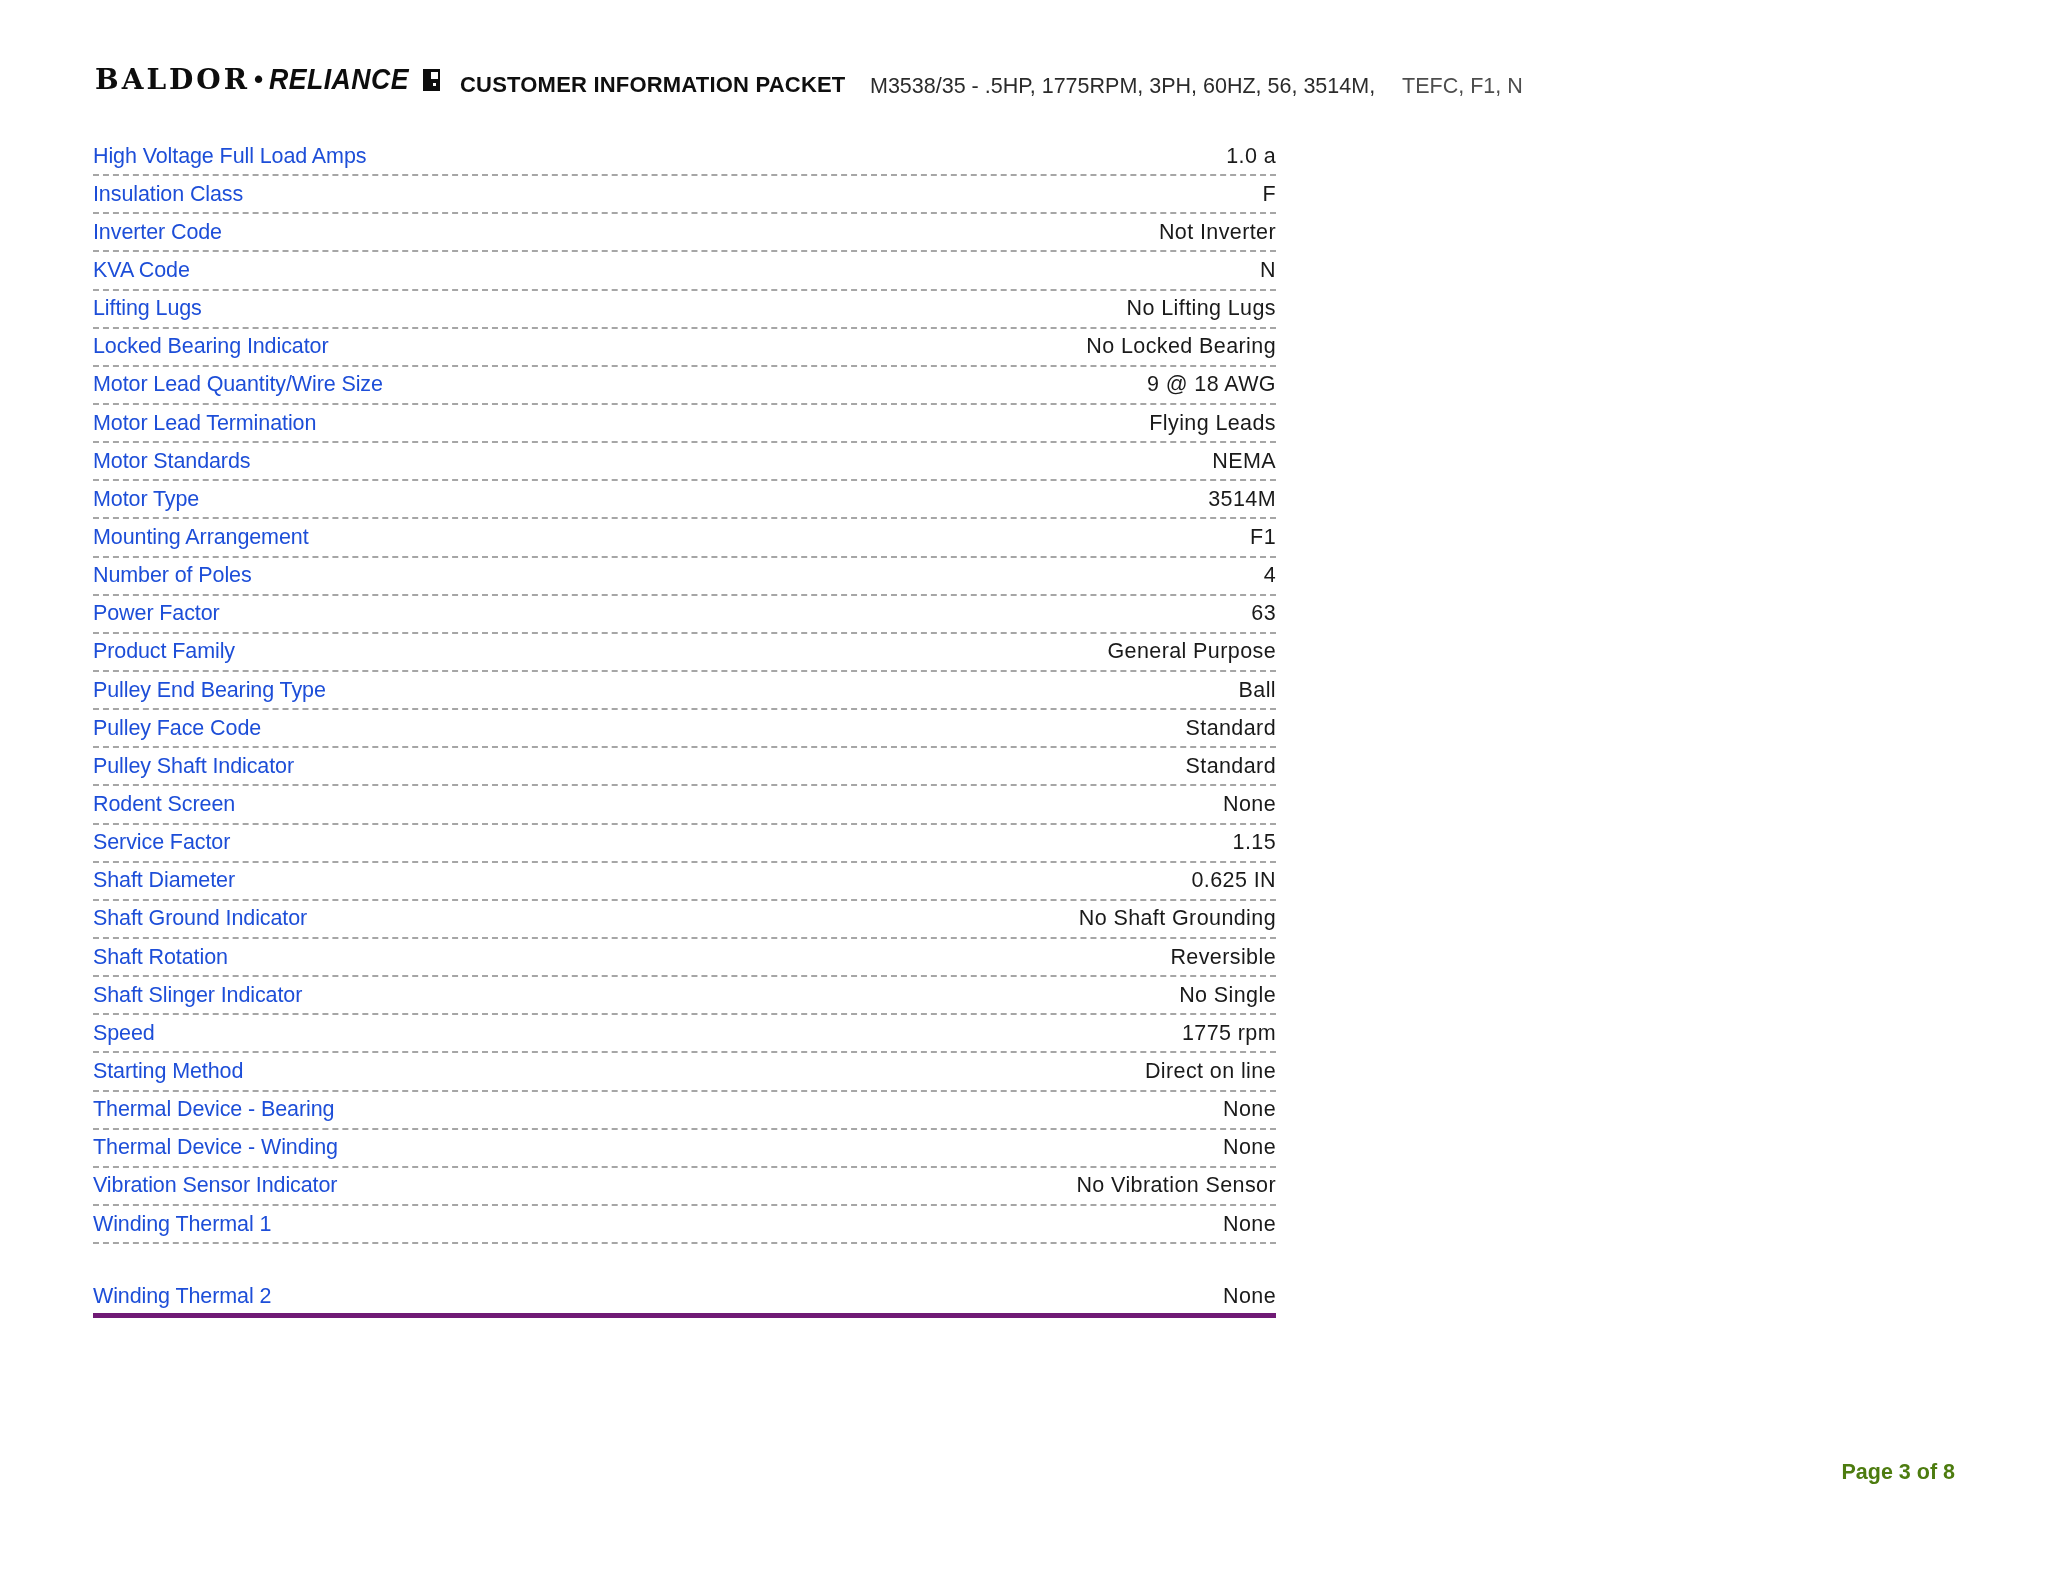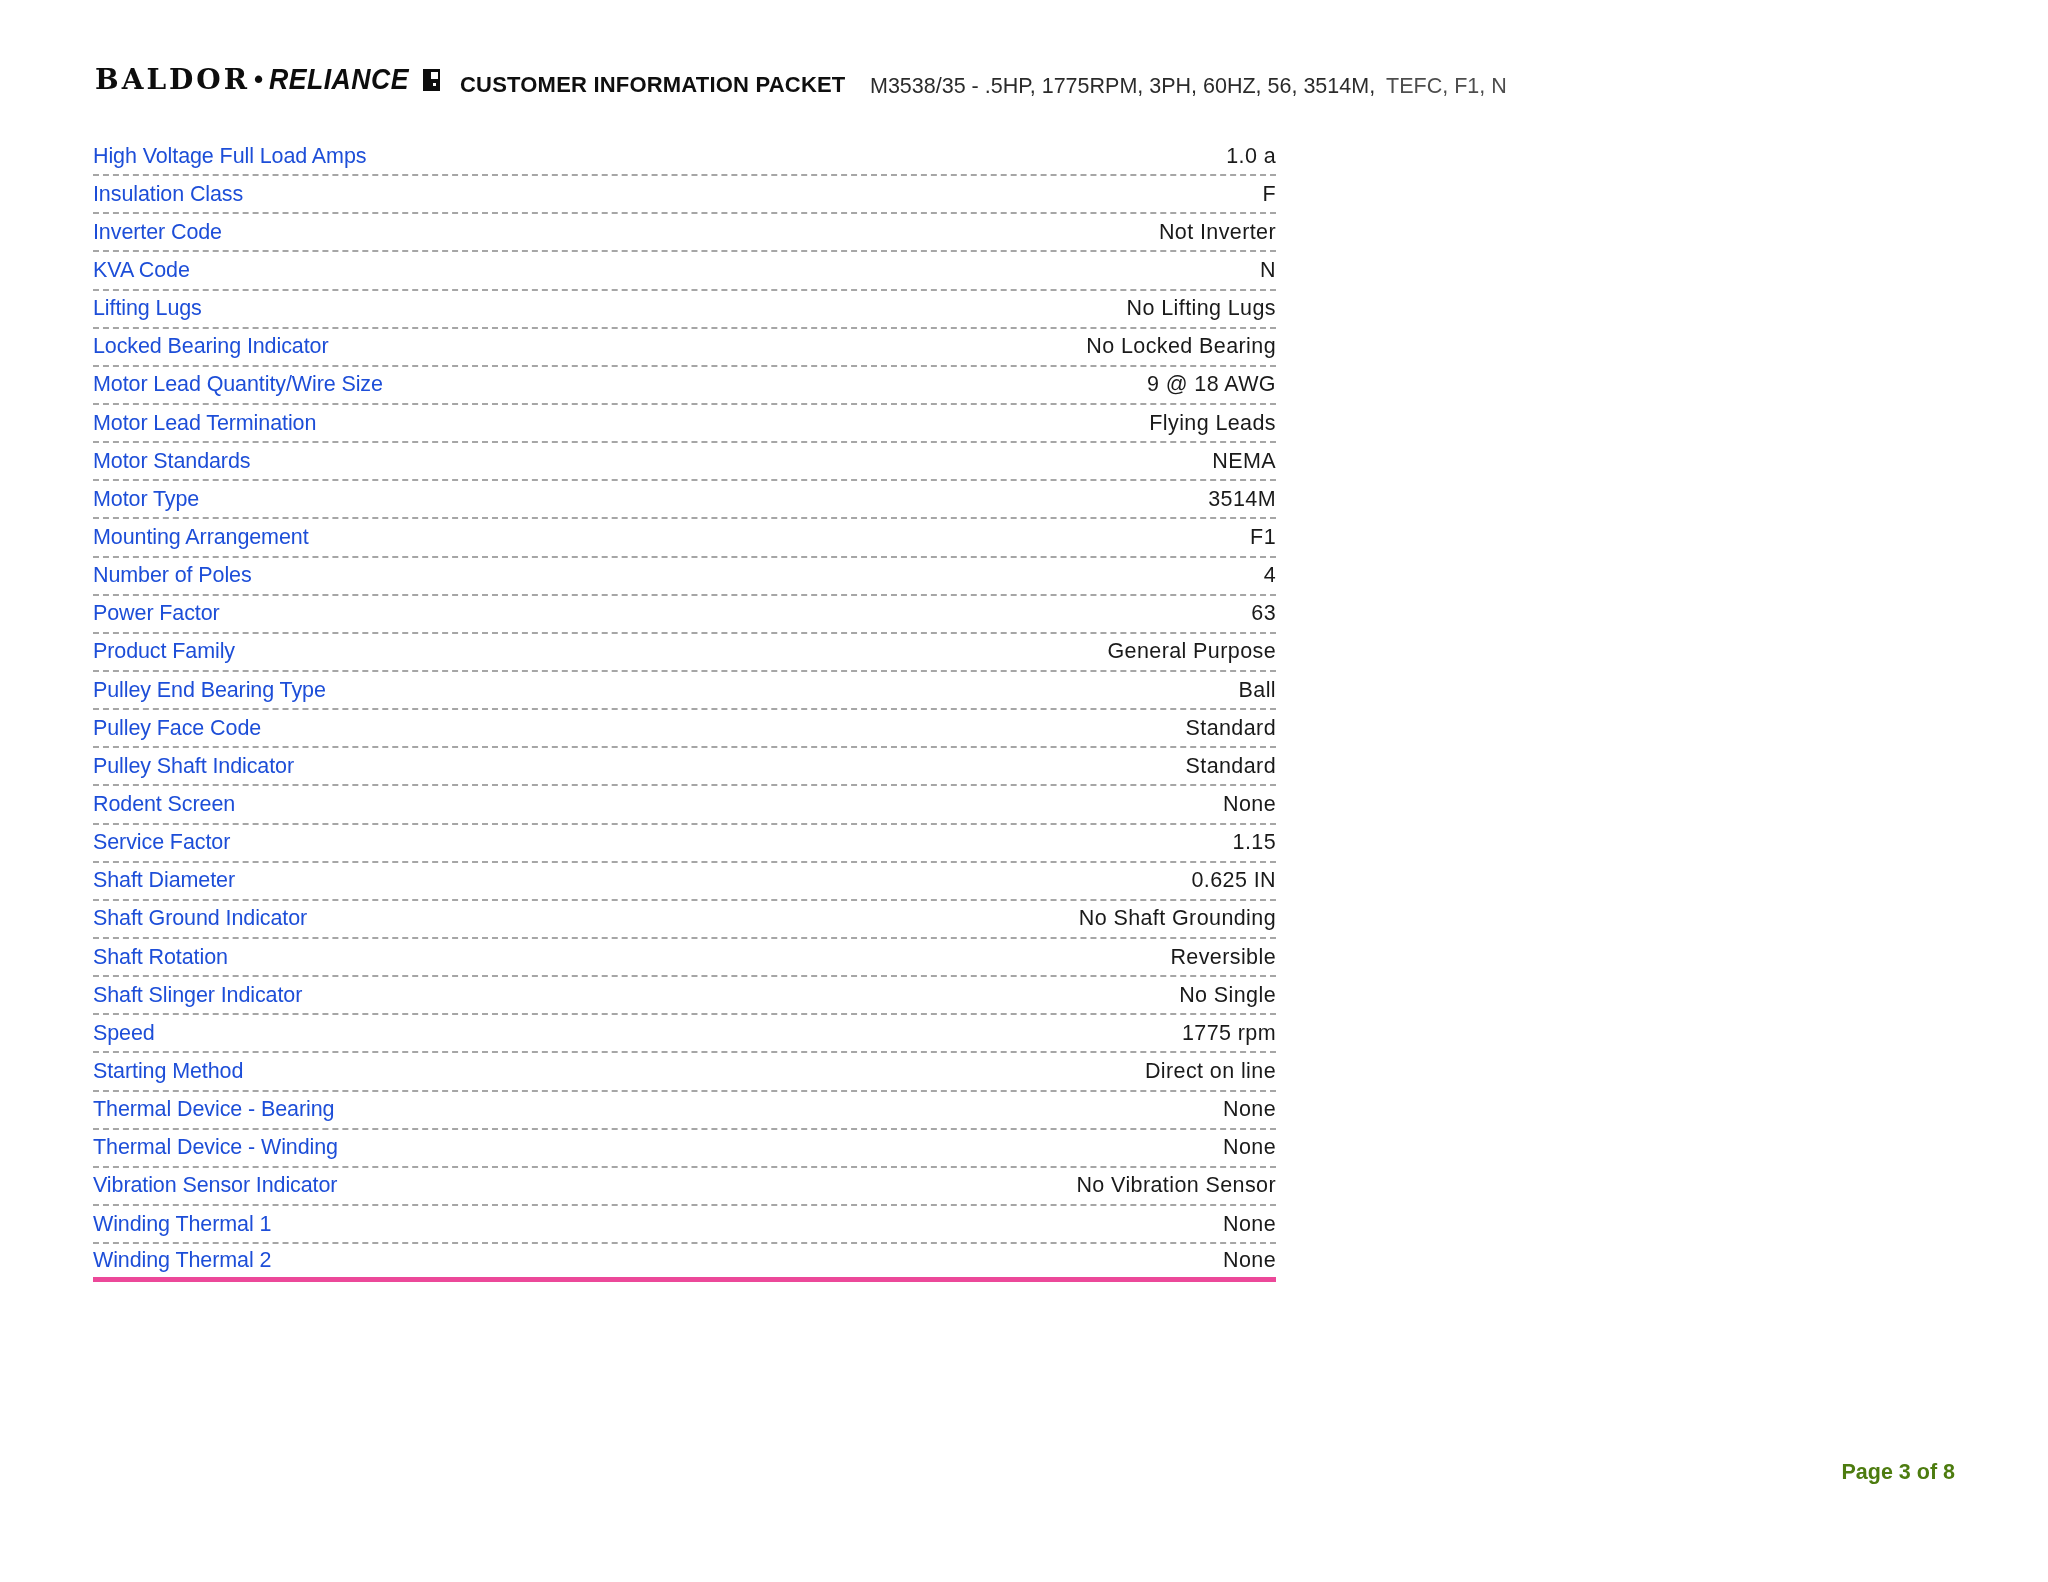--- a/index.html
+++ b/index.html
@@ -83,39 +83,40 @@
     white-space: nowrap;
   }
   .product-line {
     position: absolute;
     left: 870px;
     top: 74px;
     font-size: 21.5px;
     white-space: nowrap;
   }
   .product-line .pl-main { color: #2b2b2b; }
-  .product-line .pl-suffix { color: #4d4d4d; margin-left: 5px; }
+  .product-line .pl-suffix { color: #4d4d4d; margin-left: 21px; }
 
   
   .spec-table {
     position: absolute;
     left: 93px;
     top: 138px;
     width: 1183px;
   }
   .spec-row {
     display: flex;
     justify-content: space-between;
     align-items: center;
     height: 38.15px;
     box-sizing: border-box;
     border-bottom: 2px dashed #a6a6a6;
   }
   .spec-row:last-child {
-    border-bottom: 5px solid #ec4899;
+    border-bottom: 5px solid #701a75;
+    margin-top: 36px;
   }
   .spec-label {
     font-size: 21.5px;
     font-weight: normal;
     color: #1d4ed8;
     letter-spacing: -0.1px;
     white-space: nowrap;
     text-align: right;
   }
   .spec-value {

